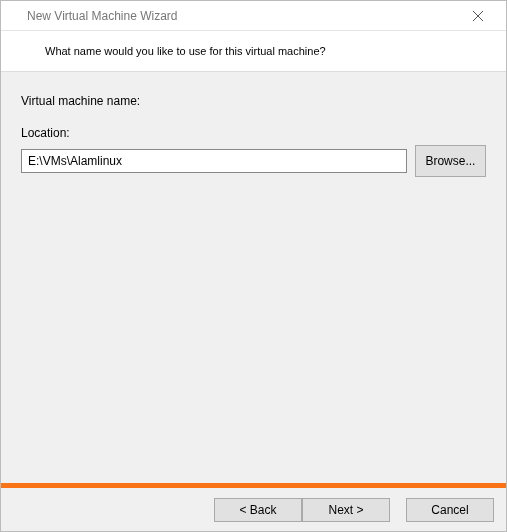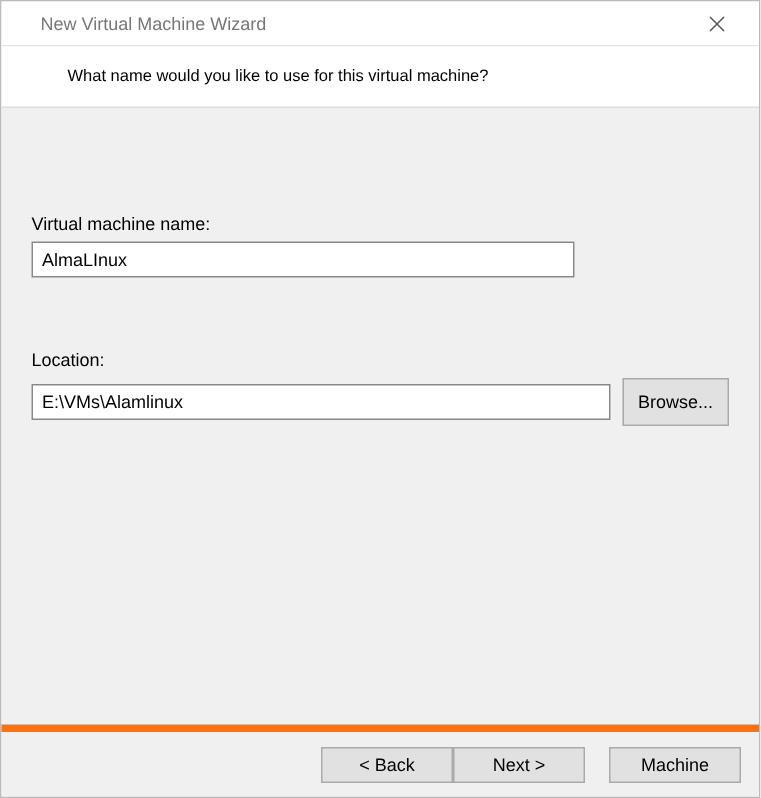--- a/index.html
+++ b/index.html
@@ -65,21 +65,20 @@
       color: #000;
       padding-left: 12px;
     }
     .content {
       flex: 1;
       background: #f0f0f0;
       padding: 22px 20px 10px 20px;
     }
     .field-group {
       margin-bottom: 18px;
-      margin-top: 48px;
     }
     .field-label {
       font-size: 12px;
       color: #000;
       margin-bottom: 5px;
     }
     .vm-name-input {
       width: 362px;
       height: 24px;
       border: 1px solid #888;
@@ -163,32 +162,31 @@
     </div>
   </div>
 
   <div class="header-section">
     <div class="header-subtitle">What name would you like to use for this virtual machine?</div>
   </div>
 
   <div class="content">
     <div class="field-group">
       <div class="field-label">Virtual machine name:</div>
-      <input type="text" class="vm-name-input" value="AlmaLInux" style="">
     </div>
 
     <div class="field-group">
       <div class="field-label">Location:</div>
       <div class="location-row">
         <input type="text" class="location-input" value="E:\VMs\Alamlinux" style="">
         <button class="browse-btn">Browse...</button>
       </div>
     </div>
   </div>
 
   <div class="footer">
     <div class="footer-btn-pair">
       <button class="footer-btn btn-back">&lt; Back</button>
       <button class="footer-btn btn-next">Next &gt;</button>
     </div>
-    <button class="footer-btn btn-cancel">Machine</button>
+    <button class="footer-btn btn-cancel">Cancel</button>
   </div>
 </div>
 
 </body></html>

